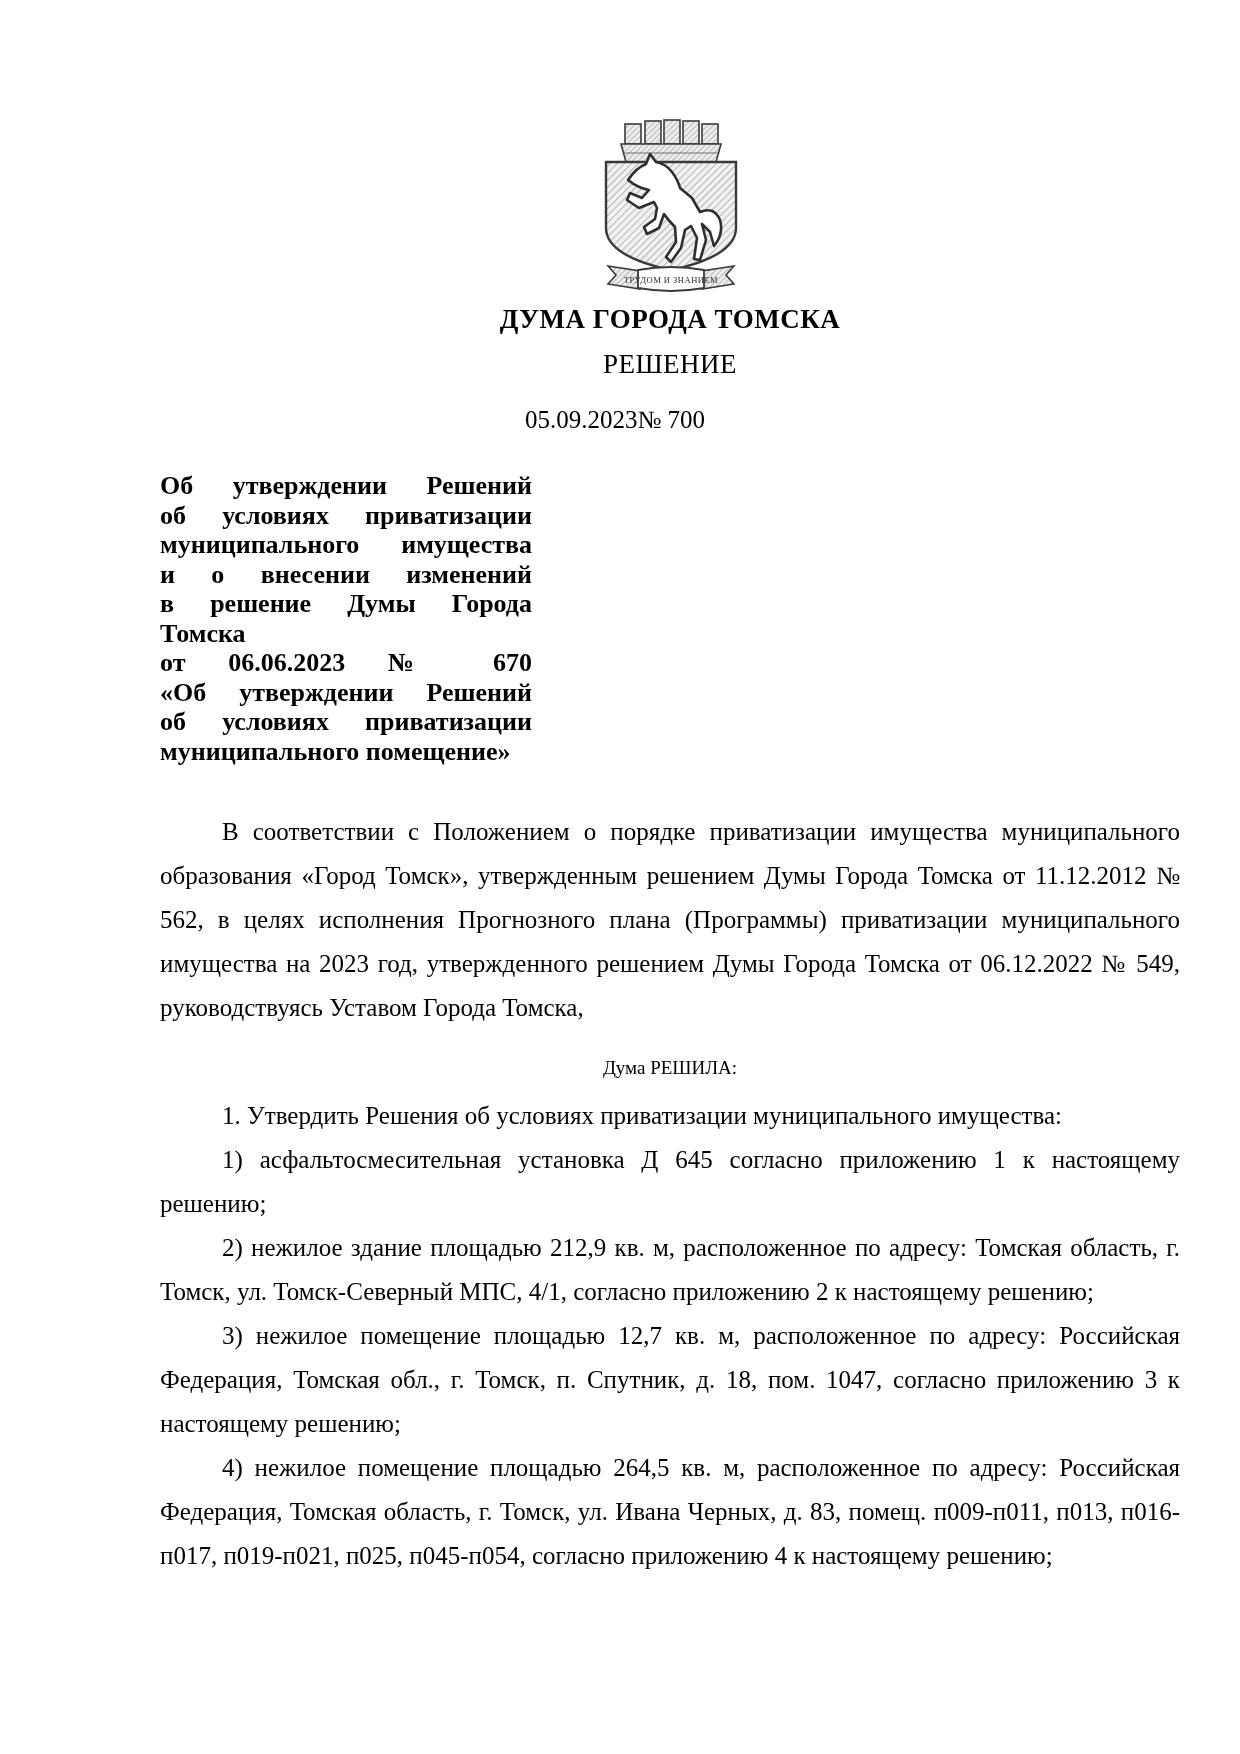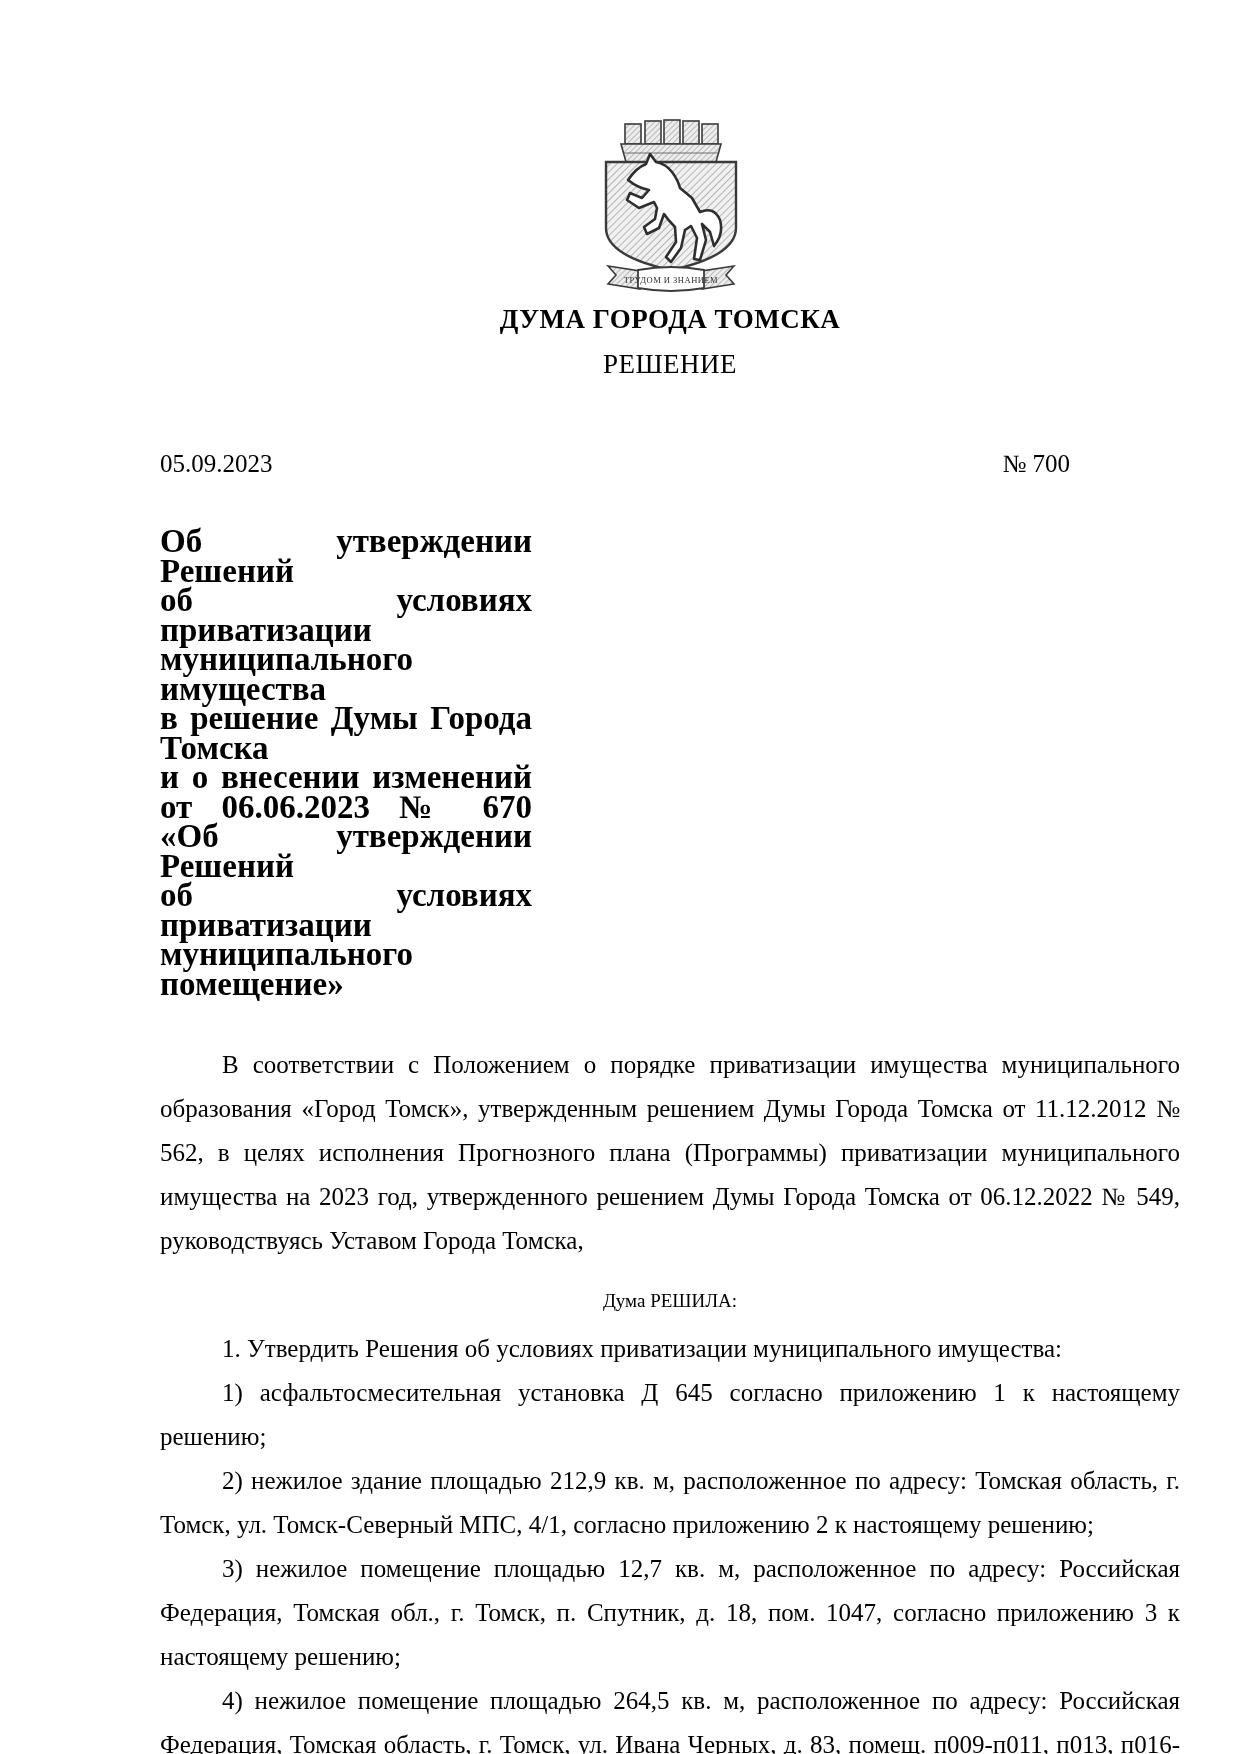--- a/index.html
+++ b/index.html
@@ -15,26 +15,26 @@
   .emblem{display:block;margin:106px auto 0;}
   .org-name{
     text-align:center;font-weight:bold;font-size:27px;line-height:31px;
     margin-top:12px;letter-spacing:.5px;
   }
   .doc-type{
     text-align:center;font-weight:normal;font-size:27px;line-height:31px;
     margin-top:14px;letter-spacing:.5px;
   }
   .meta-row{
-    display:flex;justify-content:space-between;align-items:baseline;
-    margin-top:68px;font-size:25px;line-height:31px;
+    display:flex;justify-content:center;align-items:baseline;
+    margin-top:24px;font-size:25px;line-height:31px;
   }
   .meta-number{margin-right:110px;}
   .doc-title{
-    margin-top:48px;width:372px;font-weight:bold;font-size:33px;line-height:29.5px;
+    margin-top:36px;width:372px;font-weight:bold;font-size:26px;line-height:29.5px;
   }
   .title-line{text-align:justify;text-align-last:justify;}
   .title-line:last-child{text-align-last:left;}
   .intro-paragraph{
     margin:44px 0 0 0;font-size:25px;line-height:44px;
     text-align:justify;text-indent:62px;
   }
   .resolution-heading{
     text-align:center;font-size:19px;line-height:44px;margin:16px 0 4px 0;
   }
@@ -103,22 +103,22 @@
 
     <div class="meta-row">
       <span class="meta-date">05.09.2023</span>
       <span class="meta-number">№ 700</span>
     </div>
 
     <div class="doc-title">
       <div class="title-line">Об утверждении Решений</div>
       <div class="title-line">об условиях приватизации</div>
       <div class="title-line">муниципального имущества</div>
+      <div class="title-line">и о внесении изменений</div>
       <div class="title-line">в решение Думы Города Томска</div>
-      <div class="title-line">и о внесении изменений</div>
       <div class="title-line">от 06.06.2023 № 670</div>
       <div class="title-line">«Об утверждении Решений</div>
       <div class="title-line">об условиях приватизации</div>
       <div class="title-line">муниципального помещение»</div>
     </div>
 
     <p class="intro-paragraph">В соответствии с Положением о порядке приватизации имущества муниципального образования «Город Томск», утвержденным решением Думы Города Томска от 11.12.2012 № 562, в целях исполнения Прогнозного плана (Программы) приватизации муниципального имущества на 2023 год, утвержденного решением Думы Города Томска от 06.12.2022 № 549, руководствуясь Уставом Города Томска,</p>
 
     <div class="resolution-heading">Дума РЕШИЛА:</div>
 

